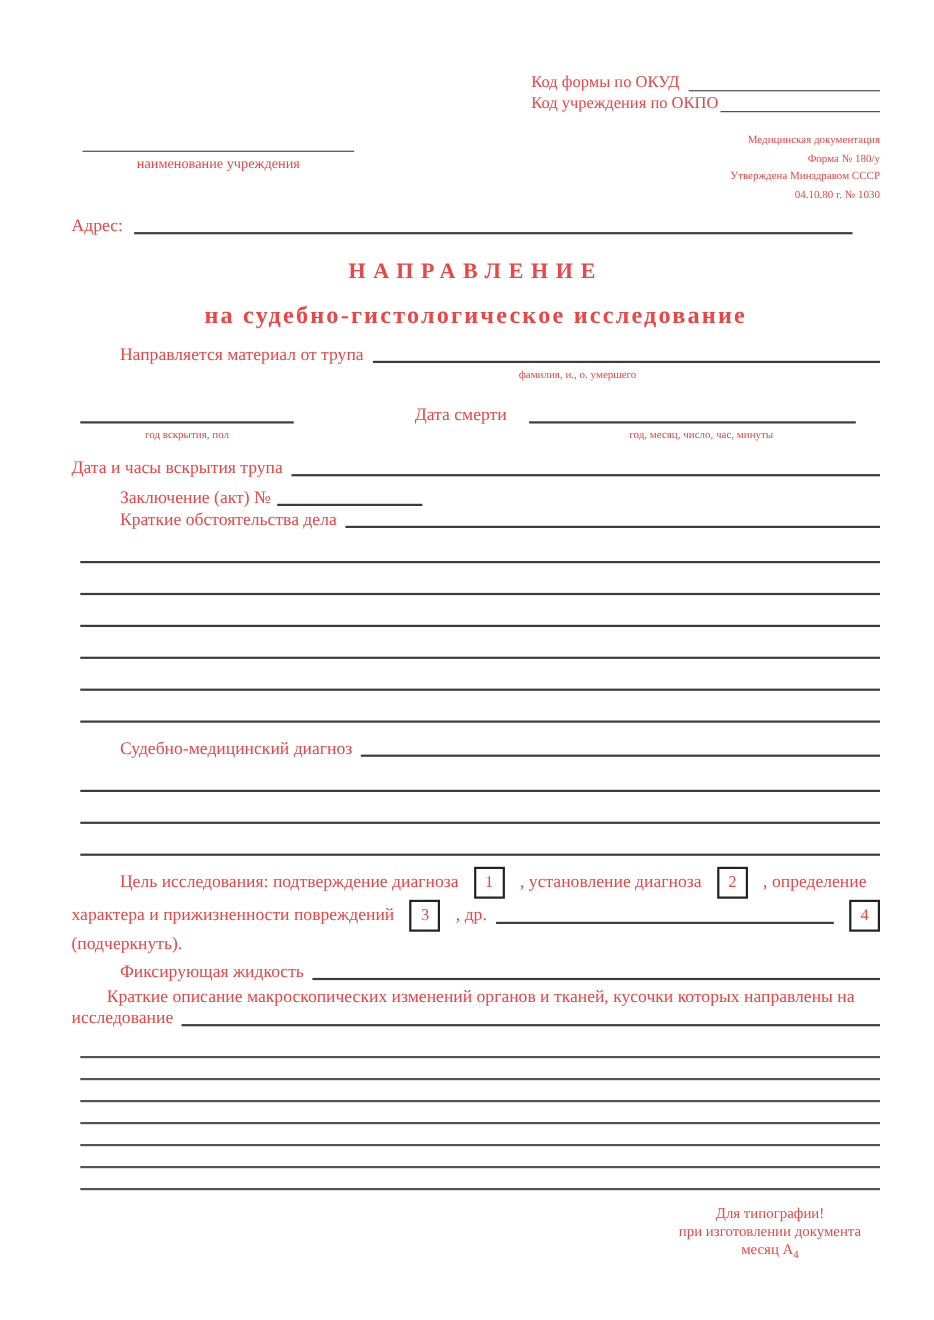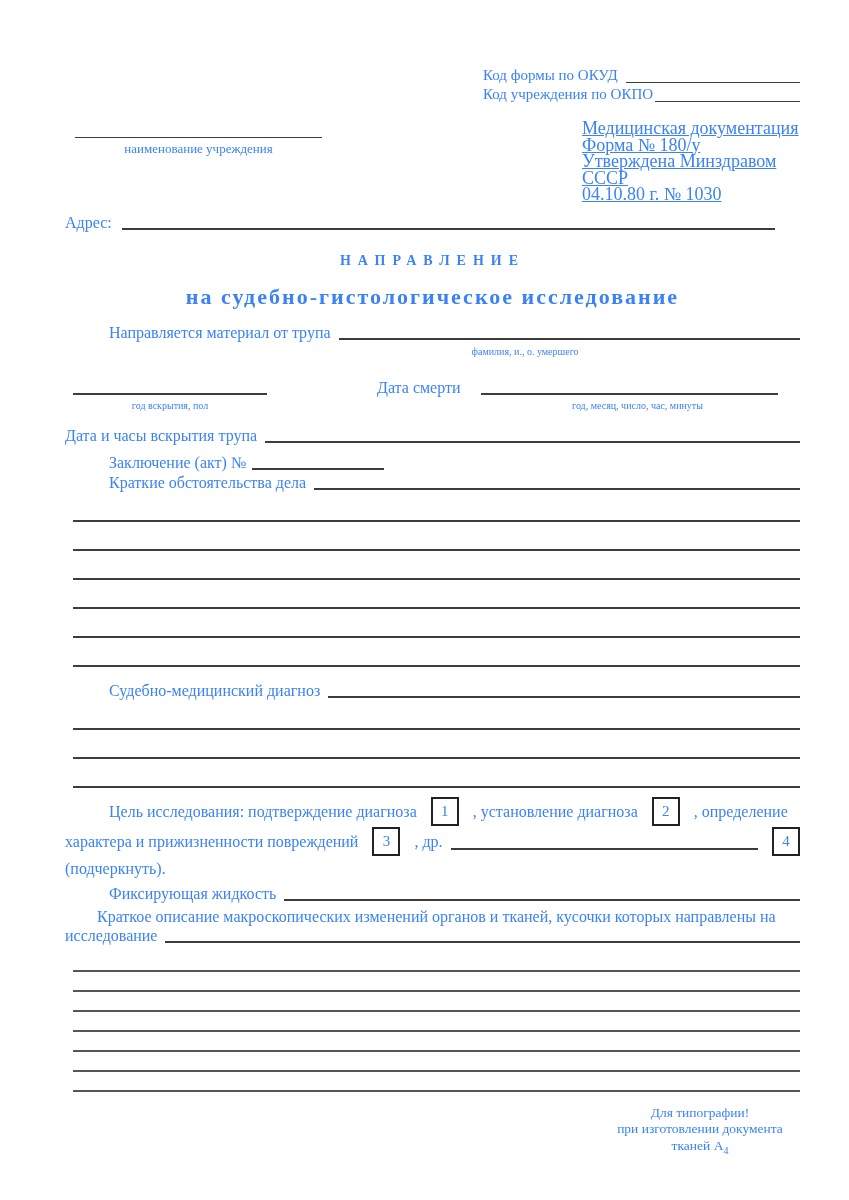--- a/index.html
+++ b/index.html
@@ -1,20 +1,20 @@
 <!DOCTYPE html>
 <html><head>
 <meta charset="utf-8">
 <style>
   html, body { margin:0; padding:0; background:#ffffff; }
   .page {
     position: relative;
     width: 849px; height: 1200px;
     background: #ffffff;
-    color: #3b82f6;
+    color: #ef4444;
     font-family: "Liberation Serif", "DejaVu Serif", serif;
     font-size: 16px;
     box-sizing: border-box;
     padding: 66px 49px 0 65px;
     overflow: hidden;
   }
   .row { display: flex; align-items: flex-end; line-height: 20px; white-space: nowrap; }
   .lbl { white-space: nowrap; }
   .fl  { flex: 1; border-bottom: 2px solid #3c3c3c; margin-bottom: 3px; }
   .g8  { margin-left: 8px; }
@@ -24,26 +24,26 @@
   
   .okud-block { margin-left: 418px; font-size: 15px; }
   .okud-row { display: flex; align-items: flex-end; line-height: 19px; }
   .okud-row .fl { margin-bottom: 2px; border-bottom-width: 1.5px; }
 
   
   .hdr-row { display: flex; justify-content: space-between; margin-top: 16px; }
   .inst { width: 247px; padding-top: 9px; margin-left: 10px; }
   .inst-line { border-bottom: 1.5px solid #3c3c3c; height: 8px; }
   .inst-cap { text-align: center; font-size: 13px; padding-top: 3px; }
-  .approval { width: 218px; text-align: left; font-size: 18px; line-height: 16.5px; text-decoration: underline; }
+  .approval { width: 218px; text-align: right; font-size: 10px; line-height: 16.5px; }
 
   .addr-row { margin-top: 10px; }
   .addr-row .fl { margin-left: 10px; margin-right: 25px; }
 
-  .title { text-align: center; font-weight: bold; font-size: 14px; letter-spacing: 7px; margin-top: 20px; }
+  .title { text-align: center; font-weight: bold; font-size: 20px; letter-spacing: 7px; margin-top: 20px; }
   .subtitle { text-align: center; font-weight: bold; font-size: 22px; letter-spacing: 2px; margin-top: 15px; }
 
   .p1 { margin-top: 13px; }
   .cap { font-size: 10px; line-height: 14px; }
   .cap-material { margin-left: 250px; width: 420px; text-align: center; padding-top: 2px; }
 
   .date-row { margin-top: 19px; }
   .seg-line { border-bottom: 2px solid #3c3c3c; margin-bottom: 3px; }
   .w194 { width: 194px; }
   .sp110 { width: 110px; }
@@ -184,34 +184,34 @@
     <span class="pfl"></span>
     <span class="nbox last">4</span>
   </div>
   <div class="underline-note">(подчеркнуть).</div>
 
   <div class="row fix-row indent">
     <span class="lbl">Фиксирующая жидкость</span>
     <span class="fl g8"></span>
   </div>
 
-  <div class="macro1">Краткое описание макроскопических изменений органов и тканей, кусочки которых направлены на</div>
+  <div class="macro1">Краткие описание макроскопических изменений органов и тканей, кусочки которых направлены на</div>
   <div class="row macro2">
     <span class="lbl">исследование</span>
     <span class="fl g8"></span>
   </div>
   <div class="blank-group bottom-lines">
     <div class="bl-tight"></div>
     <div class="bl-tight"></div>
     <div class="bl-tight"></div>
     <div class="bl-tight"></div>
     <div class="bl-tight"></div>
     <div class="bl-tight"></div>
     <div class="bl-tight"></div>
   </div>
 
   <div class="footer">
     <div>Для типографии!</div>
     <div>при изготовлении документа</div>
-    <div><span>тканей А</span><sub>4</sub></div>
+    <div><span>месяц А</span><sub>4</sub></div>
   </div>
 
 </div>
 
 </body></html>

